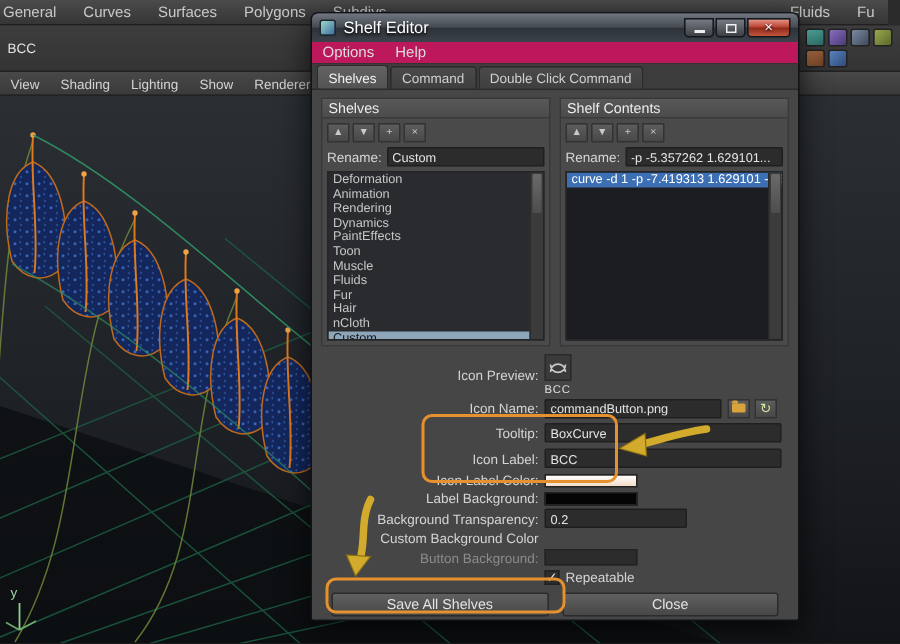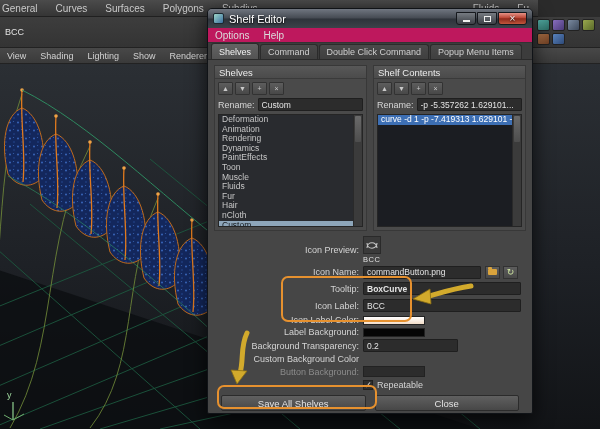--- a/index.html
+++ b/index.html
@@ -1,21 +1,21 @@
 <!DOCTYPE html>
 <html><head>
 <meta charset="utf-8">
 <style>
   *{margin:0;padding:0;box-sizing:border-box}
   html,body{width:600px;height:429px;background:#111;overflow:hidden}
   body{font-family:"Liberation Sans",sans-serif;-webkit-font-smoothing:antialiased}
   .stage{position:relative;width:600px;height:429px;overflow:hidden;background:#2b2b2b}
 
   
-  .topbar{position:absolute;left:0;top:0;width:538px;height:17px;background:linear-gradient(#4b4b4b,#353535);border-bottom:1px solid #202020;display:flex;align-items:center;font-size:10px;color:#c9c9c9;z-index:1}
+  .topbar{position:absolute;left:0;top:0;width:592px;height:17px;background:linear-gradient(#4b4b4b,#353535);border-bottom:1px solid #202020;display:flex;align-items:center;font-size:10px;color:#c9c9c9;z-index:1}
   .topbar .mi{padding:0 9px;white-space:nowrap}
   .topbar .mi.first{margin-left:-7px}
   .topbar .spacer{flex:1}
   .shelfbar{position:absolute;left:0;top:17px;width:600px;height:31px;background:linear-gradient(#3d3d3d,#343434);border-bottom:1px solid #222;z-index:1}
   .shelf-tab-label{position:absolute;left:5px;top:10px;font-size:9px;color:#e2e2e2}
   .shelf-icons{position:absolute;right:3px;top:2px;width:60px;display:flex;flex-wrap:wrap;gap:2px}
   .sicon{width:13px;height:12px;border-radius:2px;border:1px solid #222}
   .panelbar{position:absolute;left:0;top:48px;width:600px;height:16px;background:linear-gradient(#484848,#3a3a3a);border-bottom:1px solid #222;display:flex;align-items:center;font-size:9px;color:#d2d2d2;z-index:1}
   .panelbar .mi{padding:0 7px}
   .viewport{position:absolute;left:0;top:64px;width:600px;height:365px;background:#16181b;z-index:0}
@@ -215,21 +215,20 @@
 
     <div class="dlg-menubar">
       <span class="mi">Options</span>
       <span class="mi">Help</span>
     </div>
 
     <div class="tabbar">
       <span class="tab active">Shelves</span>
       <span class="tab">Command</span>
       <span class="tab">Double Click Command</span>
-      <span class="tab">Popup Menu Items</span>
     </div>
 
     <div class="groups">
 
       <div class="group">
         <div class="gtitle">Shelves</div>
         <div class="gbody">
           <div class="iconrow">
             <span class="tbtn">▲</span>
             <span class="tbtn">▼</span>
@@ -300,21 +299,21 @@
         <input class="tfield" style="width: 118px;" value="commandButton.png">
         <span class="folderbtn">
             <span class="foldershape"></span>
           </span>
         <span class="refreshbtn">
             <span>↻</span>
           </span>
       </div>
       <div class="frow h17">
         <span class="flabel">Tooltip:</span>
-        <input class="tfield" style="width: 158px; font-weight: bold;" value="BoxCurve">
+        <input class="tfield" style="width: 158px;" value="BoxCurve">
       </div>
       <div class="frow h17">
         <span class="flabel">Icon Label:</span>
         <input class="tfield" style="width: 158px;" value="BCC">
       </div>
       <div class="frow h12">
         <span class="flabel">Icon Label Color:</span>
         <span class="swatch white"></span>
       </div>
       <div class="frow h12">

